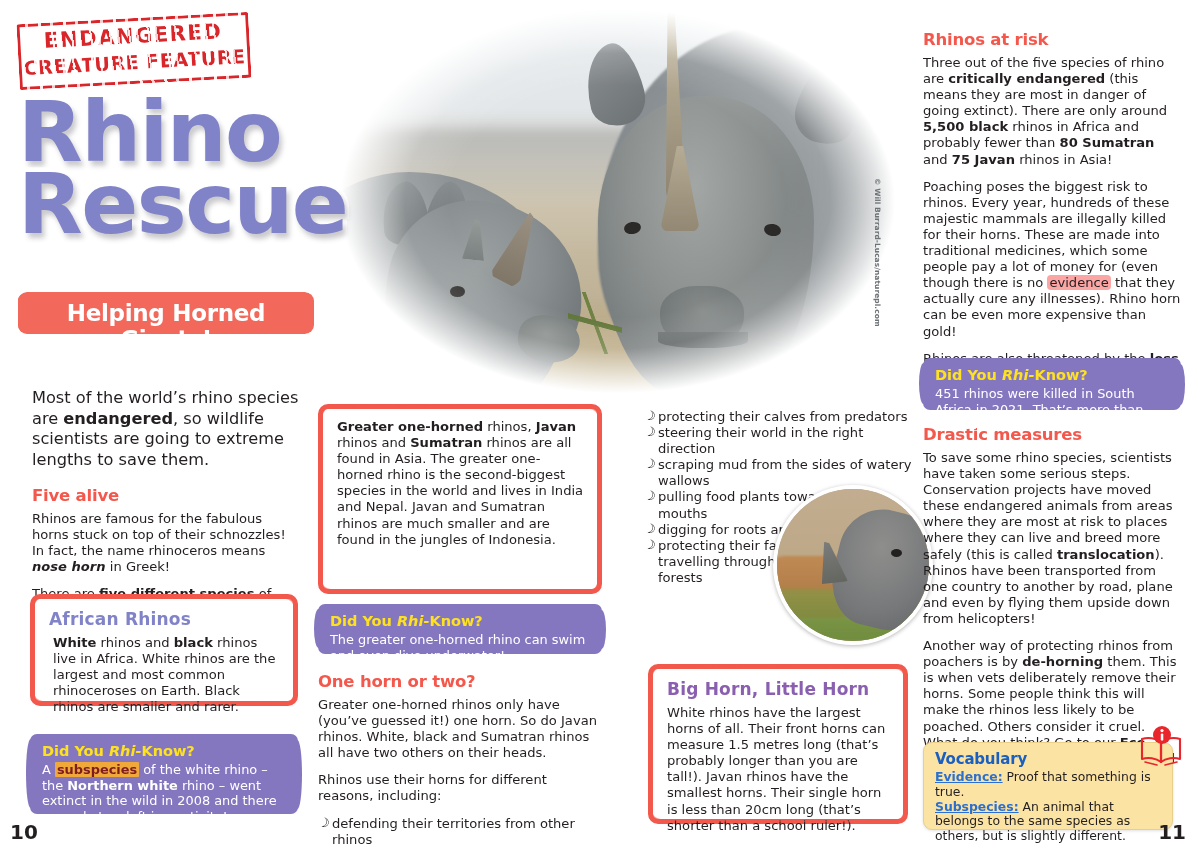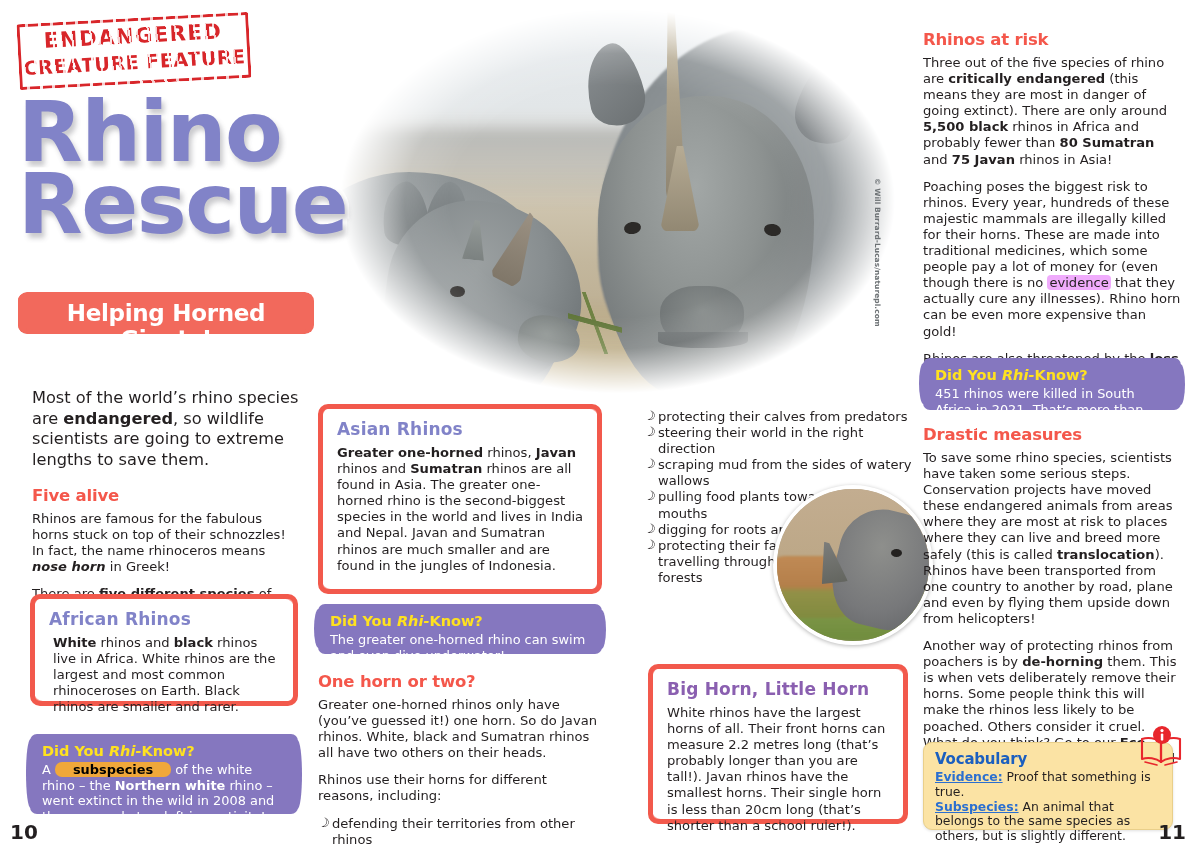--- a/index.html
+++ b/index.html
@@ -244,22 +244,22 @@
   .pb-title{
     font-family:"DejaVu Sans", sans-serif;font-weight:900;
     color:#ffe21f;font-size:14.5px;margin:0 0 3px 0;position:relative;z-index:2;
   }
   .pb-title i{font-style:italic;}
   .pb-text{
     font-family:"DejaVu Sans", sans-serif;
     color:#ffffff;font-size:12.9px;line-height:15.6px;position:relative;z-index:2;
   }
   .pb-text b{font-weight:700;}
-  .hl-orange{background:#f0a83a;border-radius:7px;padding:0 18px;font-weight:700;color:#000000;}
-  .hl-evidence{background:#f0abfc;border-radius:4px;padding:0 2px;}
+  .hl-orange{background:#f0a83a;border-radius:1px;padding:0 2px;font-weight:700;color:#7f1d1d;}
+  .hl-evidence{background:#fca5a5;border-radius:4px;padding:0 2px;}
 
   
   ul.horn-list{list-style:none;margin:0;padding:0;}
   ul.horn-list li{
     position:relative;padding-left:14px;
     font-family:"DejaVu Sans", sans-serif;
     font-size:13.1px;line-height:16.1px;color:#231f20;margin:0;
   }
   ul.horn-list li::before{
     content:"\263D";position:absolute;left:0;top:-1px;color:#231f20;font-size:13px;
@@ -367,21 +367,20 @@
   </div>
 
   <div class="purplebox" style="left:30px;top:734px;width:268px;height:80px;">
     <div class="pb-title">
       <span>Did You </span><i>Rhi-</i><span>Know?</span>
     </div>
     <div class="pb-text">A <span class="hl-orange">subspecies</span> of the white rhino – the <b>Northern white</b> rhino – went extinct in the wild in 2008 and there are only two left in captivity!</div>
   </div>
 
   <div class="redbox" style="left:318px;top:404px;width:284px;height:190px;padding:10px 13px 0 14px;">
-    <div class="box-title">Asian Rhinos</div>
     <p class="body-p" style="margin:0;"><b>Greater one-horned</b> rhinos, <b>Javan</b> rhinos and <b>Sumatran</b> rhinos are all found in Asia. The greater one-horned rhino is the second-biggest species in the world and lives in India and Nepal. Javan and Sumatran rhinos are much smaller and are found in the jungles of Indonesia.</p>
   </div>
 
   <div class="purplebox" style="left:318px;top:604px;width:284px;height:50px;">
     <div class="pb-title">
       <span>Did You </span><i>Rhi-</i><span>Know?</span>
     </div>
     <div class="pb-text">The greater one-horned rhino can swim and even dive underwater!</div>
   </div>
 
@@ -409,21 +408,21 @@
     <div class="cp-bg"></div>
     <div class="cp-rock"></div>
     <div class="cp-grass"></div>
     <div class="cp-head"></div>
     <div class="cp-horn"></div>
     <div class="cp-eye"></div>
   </div>
 
   <div class="redbox" style="left:648px;top:664px;width:260px;height:160px;padding:10px 13px 0 14px;">
     <div class="box-title purple-dark">Big Horn, Little Horn</div>
-    <p class="body-p" style="margin:0;">White rhinos have the largest horns of all. Their front horns can measure 2.2 metres long (that’s probably longer than you are tall!). Javan rhinos have the smallest horns. Their single horn is less than 20cm long (that’s shorter than a school ruler!).</p>
+    <p class="body-p" style="margin:0;">White rhinos have the largest horns of all. Their front horns can measure 1.5 metres long (that’s probably longer than you are tall!). Javan rhinos have the smallest horns. Their single horn is less than 20cm long (that’s shorter than a school ruler!).</p>
   </div>
 
   <div class="col" style="left:923px;top:30px;width:258px;">
     <h3 class="h-red">Rhinos at risk</h3>
     <p class="body-p">Three out of the five species of rhino are <b>critically endangered</b> (this means they are most in danger of going extinct). There are only around <b>5,500 black</b> rhinos in Africa and probably fewer than <b>80 Sumatran</b> and <b>75 Javan</b> rhinos in Asia!</p>
     <p class="body-p">Poaching poses the biggest risk to rhinos. Every year, hundreds of these majestic mammals are illegally killed for their horns. These are made into traditional medicines, which some people pay a lot of money for (even though there is no <span class="hl-evidence">evidence</span> that they actually cure any illnesses). Rhino horn can be even more expensive than gold!</p>
     <p class="body-p">Rhinos are also threatened by the <b>loss of their habitat</b> and by the effects of <b>climate change</b>.</p>
   </div>
 
   <div class="purplebox" style="left:923px;top:358px;width:258px;height:52px;">

